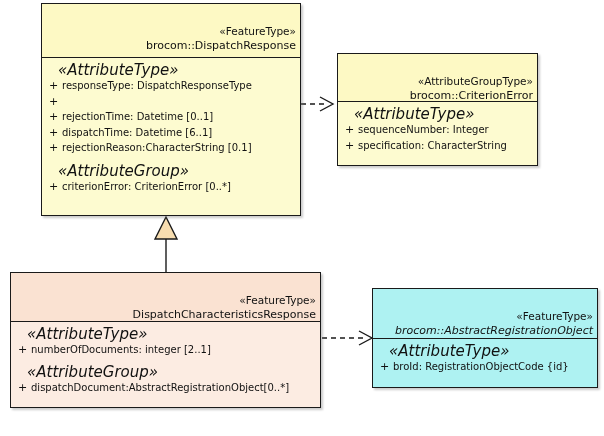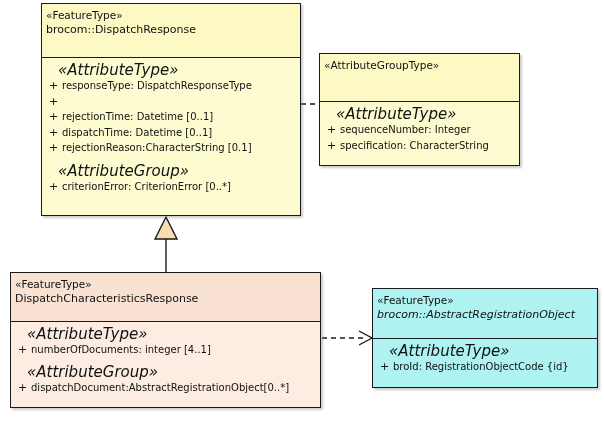--- a/index.html
+++ b/index.html
@@ -25,22 +25,22 @@
   .uml-class {
     position: absolute;
     box-sizing: border-box;
     border: 1.6px solid #1a1a1a;
     box-shadow: 2px 2px 2px rgba(120,120,120,0.38);
     overflow: hidden;
   }
   .uml-header {
     box-sizing: border-box;
     border-bottom: 1.6px solid #1a1a1a;
-    text-align: left;
-    padding: 4px 4px 5px 4px;
+    text-align: right;
+    padding: 20px 4px 5px 4px;
   }
   .uml-body {
     box-sizing: border-box;
     padding: 5px 3px 4px 3px;
   }
   .stereo {
     font-size: 10.5px;
     color: #111;
     line-height: 14px;
     white-space: nowrap;
@@ -91,21 +91,21 @@
   .theme-peach            { background: #fcece2; }
 
   .theme-cyan .uml-header { background: #aef2f2; }
   .theme-cyan .uml-body   { background: #aef2f2; }
   .theme-cyan            { background: #aef2f2; }
 
   
   #box-dispatch-response      { left: 41px;  top: 3px;   width: 260px; height: 213px; }
   #box-dispatch-response .uml-header { height: 54px; }
 
-  #box-criterion-error        { left: 319px; top: 53px;  width: 201px; height: 113px; }
+  #box-criterion-error        { left: 337px; top: 53px;  width: 201px; height: 113px; }
   #box-criterion-error .uml-header { height: 48px; }
 
   #box-dispatch-characteristics { left: 10px;  top: 272px; width: 311px; height: 136px; }
   #box-dispatch-characteristics .uml-header { height: 49px; }
 
   #box-abstract-registration-object { left: 372px; top: 288px; width: 226px; height: 100px; }
   #box-abstract-registration-object .uml-header { height: 50px; }
 
   
   .connector { position: absolute; }
@@ -150,38 +150,39 @@
       </div>
       <div class="attr-row">
         <span class="attr-vis">+</span>
       </div>
       <div class="attr-row">
         <span class="attr-vis">+</span>
         <span class="attr-text">rejectionTime: Datetime [0..1]</span>
       </div>
       <div class="attr-row">
         <span class="attr-vis">+</span>
-        <span class="attr-text">dispatchTime: Datetime [0..1]</span>
+        <span class="attr-text">dispatchTime: Datetime [6..1]</span>
       </div>
       <div class="attr-row">
         <span class="attr-vis">+</span>
         <span class="attr-text">rejectionReason:CharacterString [0.1]</span>
       </div>
 
       <div class="group-label" style="margin-top:8px;">«AttributeGroup»</div>
       <div class="attr-row">
         <span class="attr-vis">+</span>
         <span class="attr-text">criterionError: CriterionError [0..*]</span>
       </div>
     </div>
   </div>
 
   <div class="uml-class theme-yellow" id="box-criterion-error">
     <div class="uml-header">
       <div class="stereo">«AttributeGroupType»</div>
+      <div class="cls-name">brocom::CriterionError</div>
     </div>
     <div class="uml-body">
       <div class="group-label">«AttributeType»</div>
       <div class="attr-row">
         <span class="attr-vis">+</span>
         <span class="attr-text">sequenceNumber: Integer</span>
       </div>
       <div class="attr-row">
         <span class="attr-vis">+</span>
         <span class="attr-text">specification: CharacterString</span>
@@ -191,21 +192,21 @@
 
   <div class="uml-class theme-peach" id="box-dispatch-characteristics">
     <div class="uml-header">
       <div class="stereo">«FeatureType»</div>
       <div class="cls-name">DispatchCharacteristicsResponse</div>
     </div>
     <div class="uml-body">
       <div class="group-label">«AttributeType»</div>
       <div class="attr-row">
         <span class="attr-vis">+</span>
-        <span class="attr-text">numberOfDocuments: integer [4..1]</span>
+        <span class="attr-text">numberOfDocuments: integer [2..1]</span>
       </div>
 
       <div class="group-label" style="margin-top:7px;">«AttributeGroup»</div>
       <div class="attr-row">
         <span class="attr-vis">+</span>
         <span class="attr-text">dispatchDocument:AbstractRegistrationObject[0..*]</span>
       </div>
     </div>
   </div>
 

